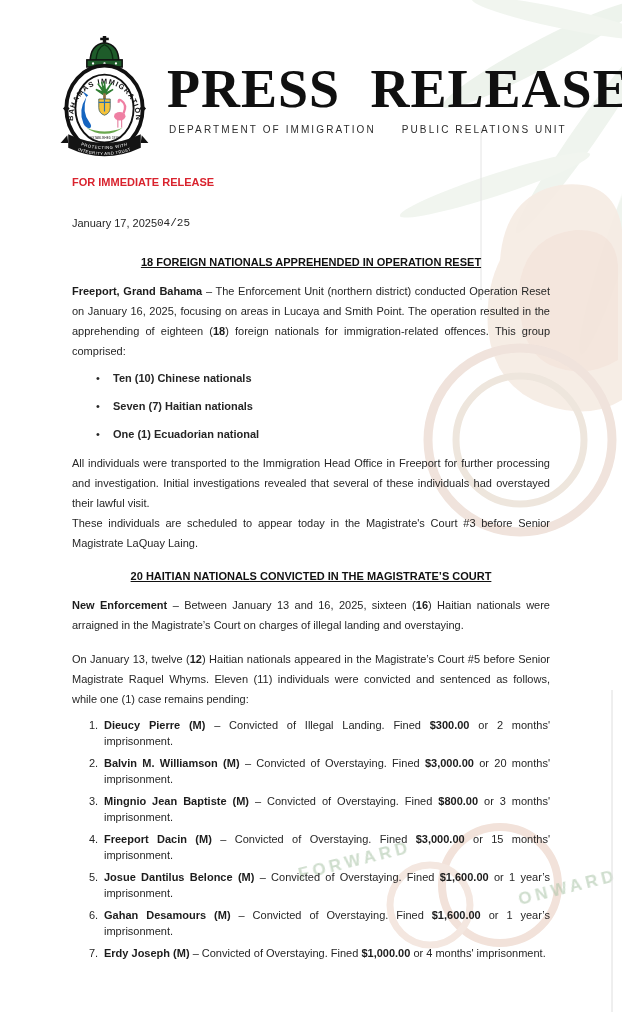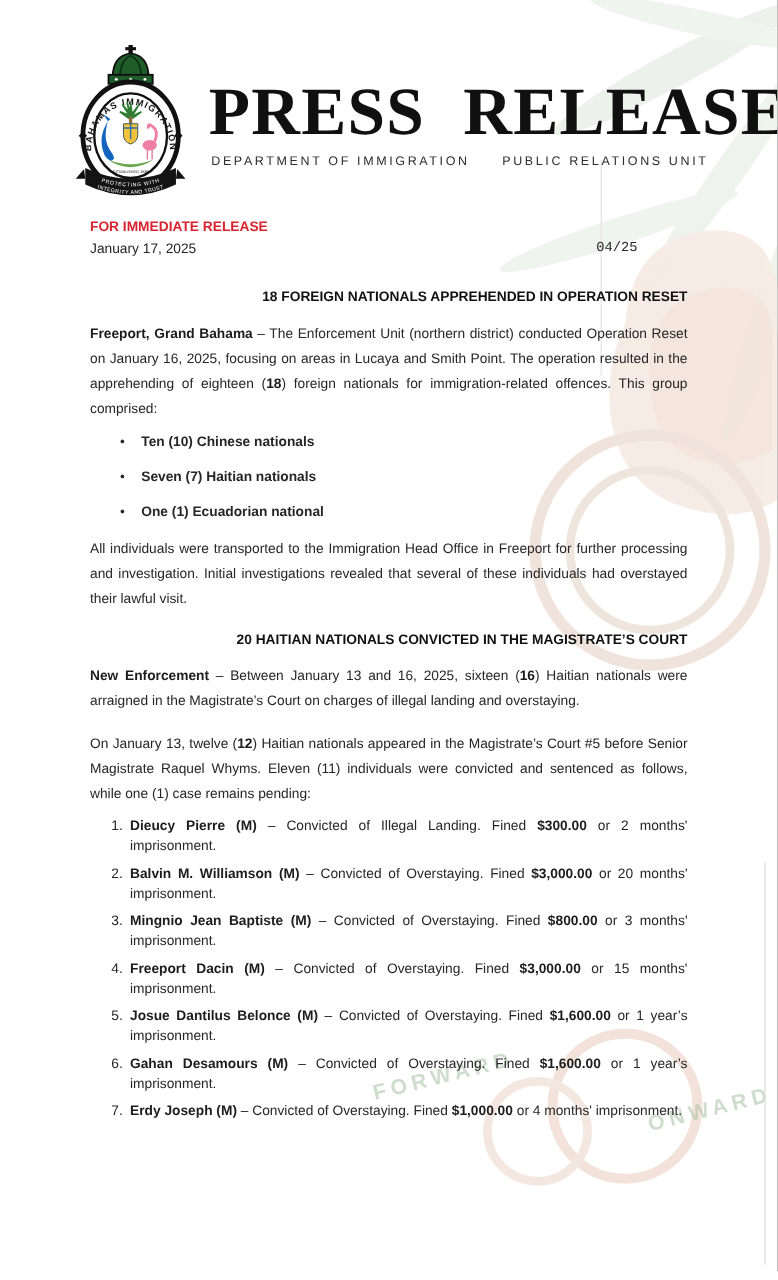--- a/index.html
+++ b/index.html
@@ -21,23 +21,23 @@
     color:#101010; white-space:nowrap;
   }
   .subtitle {
     display:flex; gap:26px; margin-top:8px; padding-left:2px;
     font-size:10px; letter-spacing:2.1px; color:#2d2d2d; white-space:nowrap;
   }
 
   
   .content { position:relative; padding:0 72px 0 72px; margin-top:13px; font-size:11px; }
   .release-label { color:#d9232e; font-weight:bold; font-size:11px; line-height:14px; }
-  .date-row { display:flex; justify-content:space-between; margin-top:0; line-height:20px; }
+  .date-row { display:flex; margin-top:24px; line-height:20px; }
   .ref-num { margin-right:40px;font-family:Liberation Mono, monospace; }
-  .section-heading { font-size:11px; font-weight:bold; text-align:right; color:#111; margin-top:22px; line-height:14px; }
+  .section-heading { font-size:11px; font-weight:bold; text-align:center; color:#111; margin-top:22px; line-height:14px;text-decoration:underline; }
   .para { text-align:justify; line-height:20px; margin-top:12px; }
   .para.tight { margin-top:0; }
   .para b, .bullets b, .item b { color:#1c1c1c;margin-top:48px; }
 
   .bullets { list-style:none; margin:7px 0 0 24px; }
   .bullets li { display:flex; font-weight:bold; line-height:20px; margin-bottom:8px; }
   .bullet-dot { width:17px; flex:none; font-weight:normal; }
 
   .convictions { margin:8px 0 0 17px; }
   .item { display:flex; margin-bottom:6px; }
@@ -162,20 +162,21 @@
           <span class="bullet-dot">•</span>
           <span>Seven (7) Haitian nationals</span>
         </li>
       <li>
           <span class="bullet-dot">•</span>
           <span>One (1) Ecuadorian national</span>
         </li>
     </ul>
 
     <p class="para" style="margin-top:9px">All individuals were transported to the Immigration Head Office in Freeport for further processing and investigation. Initial investigations revealed that several of these individuals had overstayed their lawful visit.</p>
+    <p class="para tight">These individuals are scheduled to appear today in the Magistrate's Court #3 before Senior Magistrate LaQuay Laing.</p>
 
     <div class="section-heading" style="margin-top:16px">20 HAITIAN NATIONALS CONVICTED IN THE MAGISTRATE’S COURT</div>
 
     <p class="para"><b>New Enforcement</b><span> – Between January 13 and 16, 2025, sixteen (</span><b>16</b><span>) Haitian nationals were arraigned in the Magistrate’s Court on charges of illegal landing and overstaying.</span></p>
     <p class="para" style="margin-top:14px"><span>On January 13, twelve (</span><b>12</b><span>) Haitian nationals appeared in the Magistrate’s Court #5 before Senior Magistrate Raquel Whyms. Eleven (11) individuals were convicted and sentenced as follows, while one (1) case remains pending:</span></p>
 
     <div class="convictions">
       <div class="item">
           <span class="item-num">1.</span>
           <span class="item-text"><b>Dieucy Pierre (M)</b><span> – Convicted of Illegal Landing. Fined </span><b>$300.00</b><span> or 2 months' imprisonment.</span></span>

